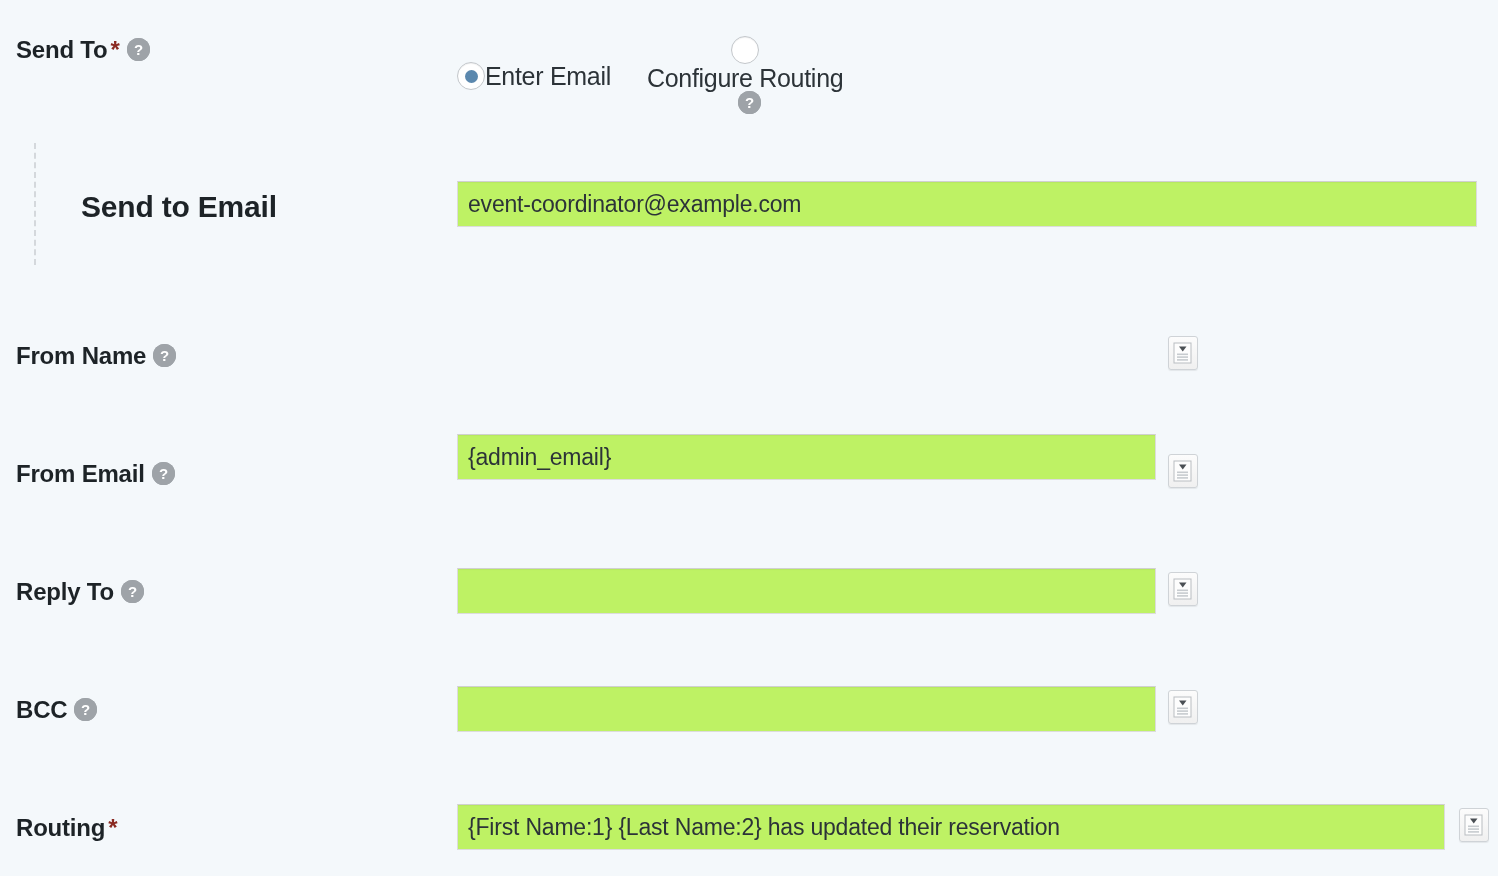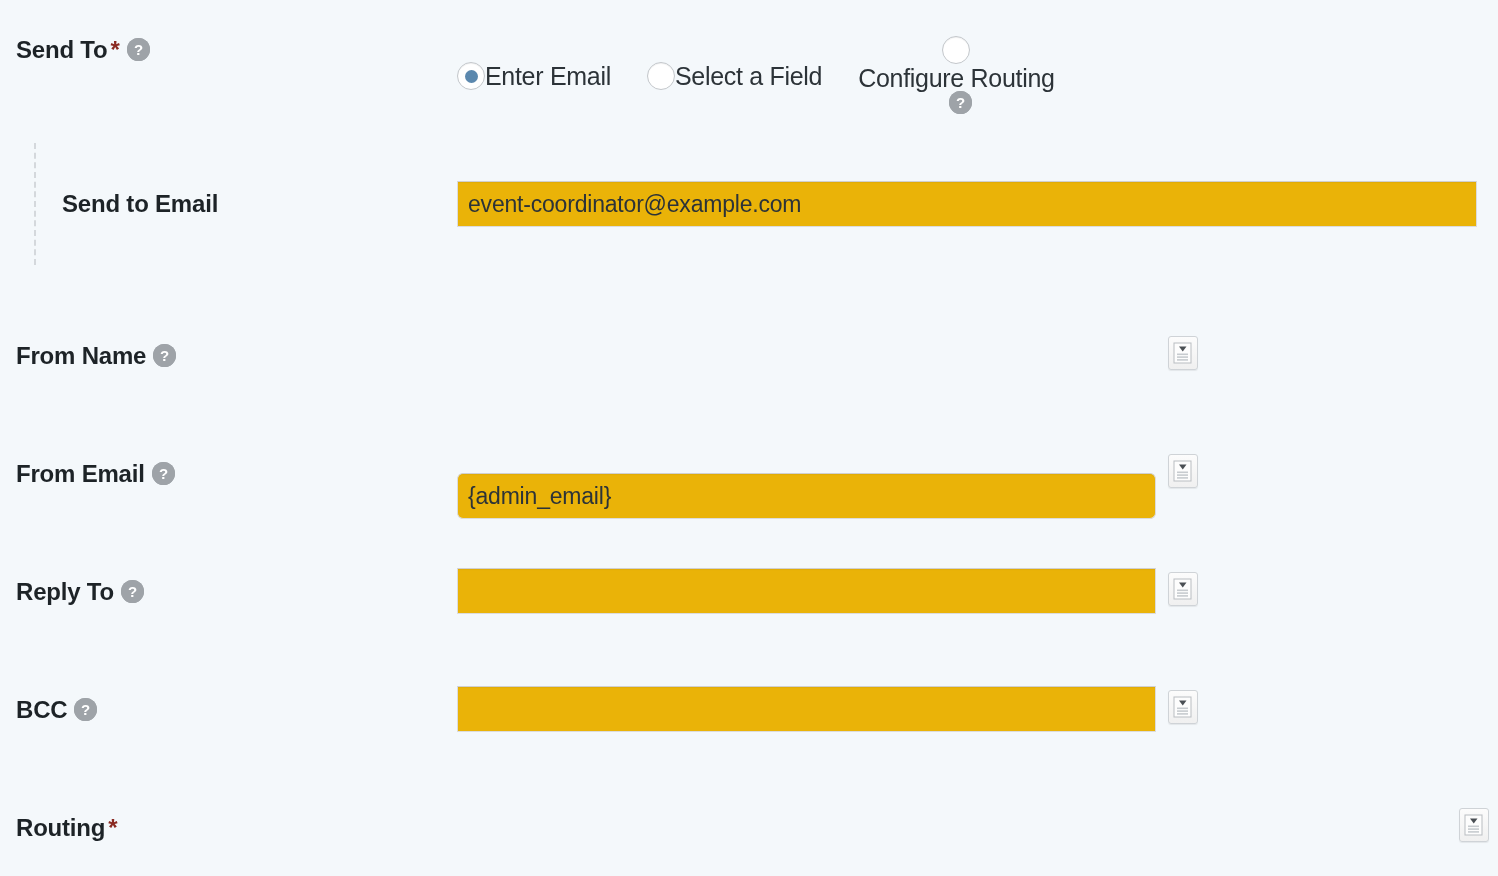--- a/index.html
+++ b/index.html
@@ -34,22 +34,22 @@
     left: 16px;
     top: 0;
     white-space: nowrap;
     font-size: 24px;
     font-weight: bold;
     letter-spacing: -0.2px;
     color: #1d2327;
     line-height: 1;
   }
   .label-cell.indented {
-    left: 62px;
-    font-size: 24px;
+    left: 81px;
+    font-size: 30px;
   }
   .req {
     color: #8a2a22;
     font-weight: bold;
     font-size: 24px;
     margin-left: 3px;
   }
 
   
   .help-icon {
@@ -117,21 +117,21 @@
     top: 143px;
     width: 0;
     height: 122px;
     border-left: 2px dashed #d4d8dc;
   }
 
   
   .field-input {
     position: absolute;
     height: 46px;
-    background: #eab308;
+    background: #bef264;
     border: 1px solid #dcdcdc;
     border-top-color: #d0d0d0;
     box-shadow: 0 1px 1px rgba(0,0,0,.04) inset;
     font-family: "Liberation Sans", sans-serif;
     font-size: 23px;
     color: #2c3338;
     padding: 0 10px;
     letter-spacing: -0.2px;
     outline: none;
   }
@@ -168,24 +168,20 @@
     </div>
   </div>
 
   <div class="radio-group" style="top:36px;">
 
     <label class="radio-option">
       <span class="radio-dot checked"></span>
       <span class="radio-label">Enter Email</span>
     </label>
 
-    <label class="radio-option">
-      <span class="radio-dot"></span>
-      <span class="radio-label">Select a Field</span>
-    </label>
 
     <label class="radio-option">
       <span class="radio-dot"></span>
       <span class="radio-label">Configure Routing</span>
       <span class="help-icon" style="margin-left:9px;" title="Configure Routing help">
           <svg width="23" height="23" viewBox="0 0 23 23" aria-hidden="true">
             <circle cx="11.5" cy="11.5" r="11.5" fill="#9ea3a8"></circle>
             <text x="11.5" y="17" text-anchor="middle" font-family="Liberation Sans, sans-serif" font-size="15" font-weight="bold" fill="#ffffff">?</text>
           </svg>
         </span>
@@ -220,21 +216,21 @@
   </button>
 
   <div class="row" style="top:462px;">
     <div class="label-cell">
       <span>From Email</span><span class="help-icon" title="From Email help"><svg width="23" height="23" viewBox="0 0 23 23" aria-hidden="true">
             <circle cx="11.5" cy="11.5" r="11.5" fill="#9ea3a8"></circle>
             <text x="11.5" y="17" text-anchor="middle" font-family="Liberation Sans, sans-serif" font-size="15" font-weight="bold" fill="#ffffff">?</text>
           </svg></span>
     </div>
   </div>
-  <input class="field-input" type="text" style="left: 457px; top: 473px; width: 699px; border-radius: 6px;" value="{admin_email}">
+  <input class="field-input" type="text" style="left: 457px; top: 434px; width: 699px;" value="{admin_email}">
   <button class="merge-tag" style="left:1168px; top:454px;" title="Insert merge tag">
     <svg width="20" height="23" viewBox="0 0 20 23" aria-hidden="true">
       <rect x="1" y="1" width="17" height="20" fill="#fdfdfd" stroke="#b9bdc1" stroke-width="1"></rect>
       <polygon points="6,4.5 13.5,4.5 9.75,9.5" fill="#4a4f54"></polygon>
       <rect x="4" y="11.5" width="11" height="1.6" fill="#c7cbcf"></rect>
       <rect x="4" y="14.3" width="11" height="1.6" fill="#c7cbcf"></rect>
       <rect x="4" y="17.1" width="11" height="1.6" fill="#c7cbcf"></rect>
     </svg>
   </button>
 
@@ -274,20 +270,21 @@
       <rect x="4" y="14.3" width="11" height="1.6" fill="#c7cbcf"></rect>
       <rect x="4" y="17.1" width="11" height="1.6" fill="#c7cbcf"></rect>
     </svg>
   </button>
 
   <div class="row" style="top:816px;">
     <div class="label-cell">
       <span>Routing</span><span class="req">*</span>
     </div>
   </div>
+  <input class="field-input" type="text" style="left: 457px; top: 804px; width: 988px;" value="{First Name:1} {Last Name:2} has updated their reservation">
   <button class="merge-tag" style="left:1459px; top:808px;" title="Insert merge tag">
     <svg width="20" height="23" viewBox="0 0 20 23" aria-hidden="true">
       <rect x="1" y="1" width="17" height="20" fill="#fdfdfd" stroke="#b9bdc1" stroke-width="1"></rect>
       <polygon points="6,4.5 13.5,4.5 9.75,9.5" fill="#4a4f54"></polygon>
       <rect x="4" y="11.5" width="11" height="1.6" fill="#c7cbcf"></rect>
       <rect x="4" y="14.3" width="11" height="1.6" fill="#c7cbcf"></rect>
       <rect x="4" y="17.1" width="11" height="1.6" fill="#c7cbcf"></rect>
     </svg>
   </button>
 

